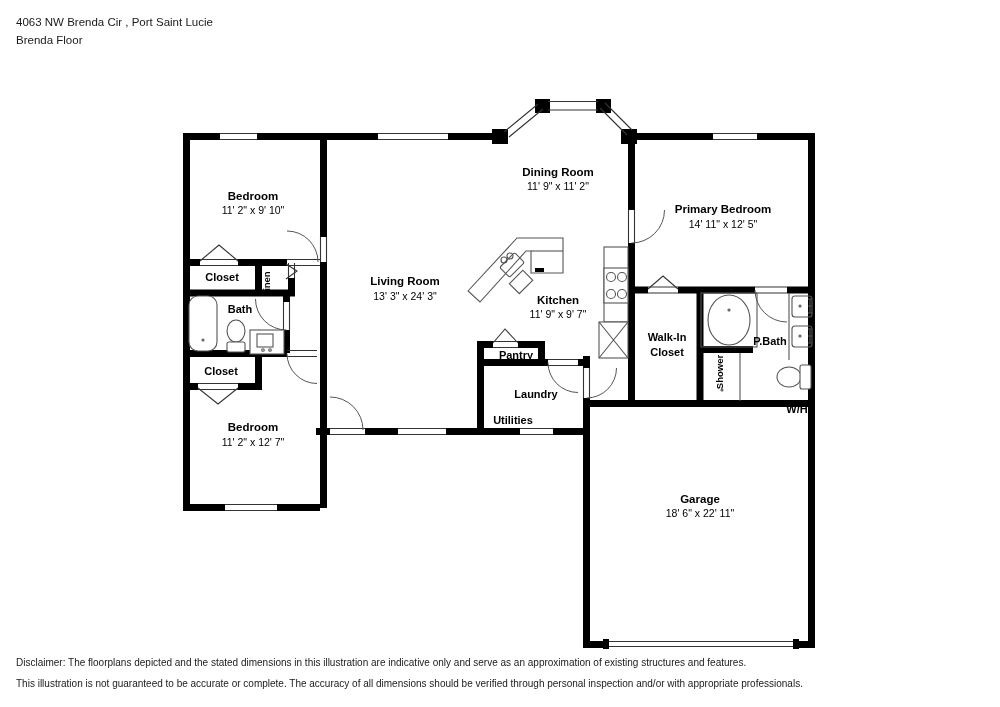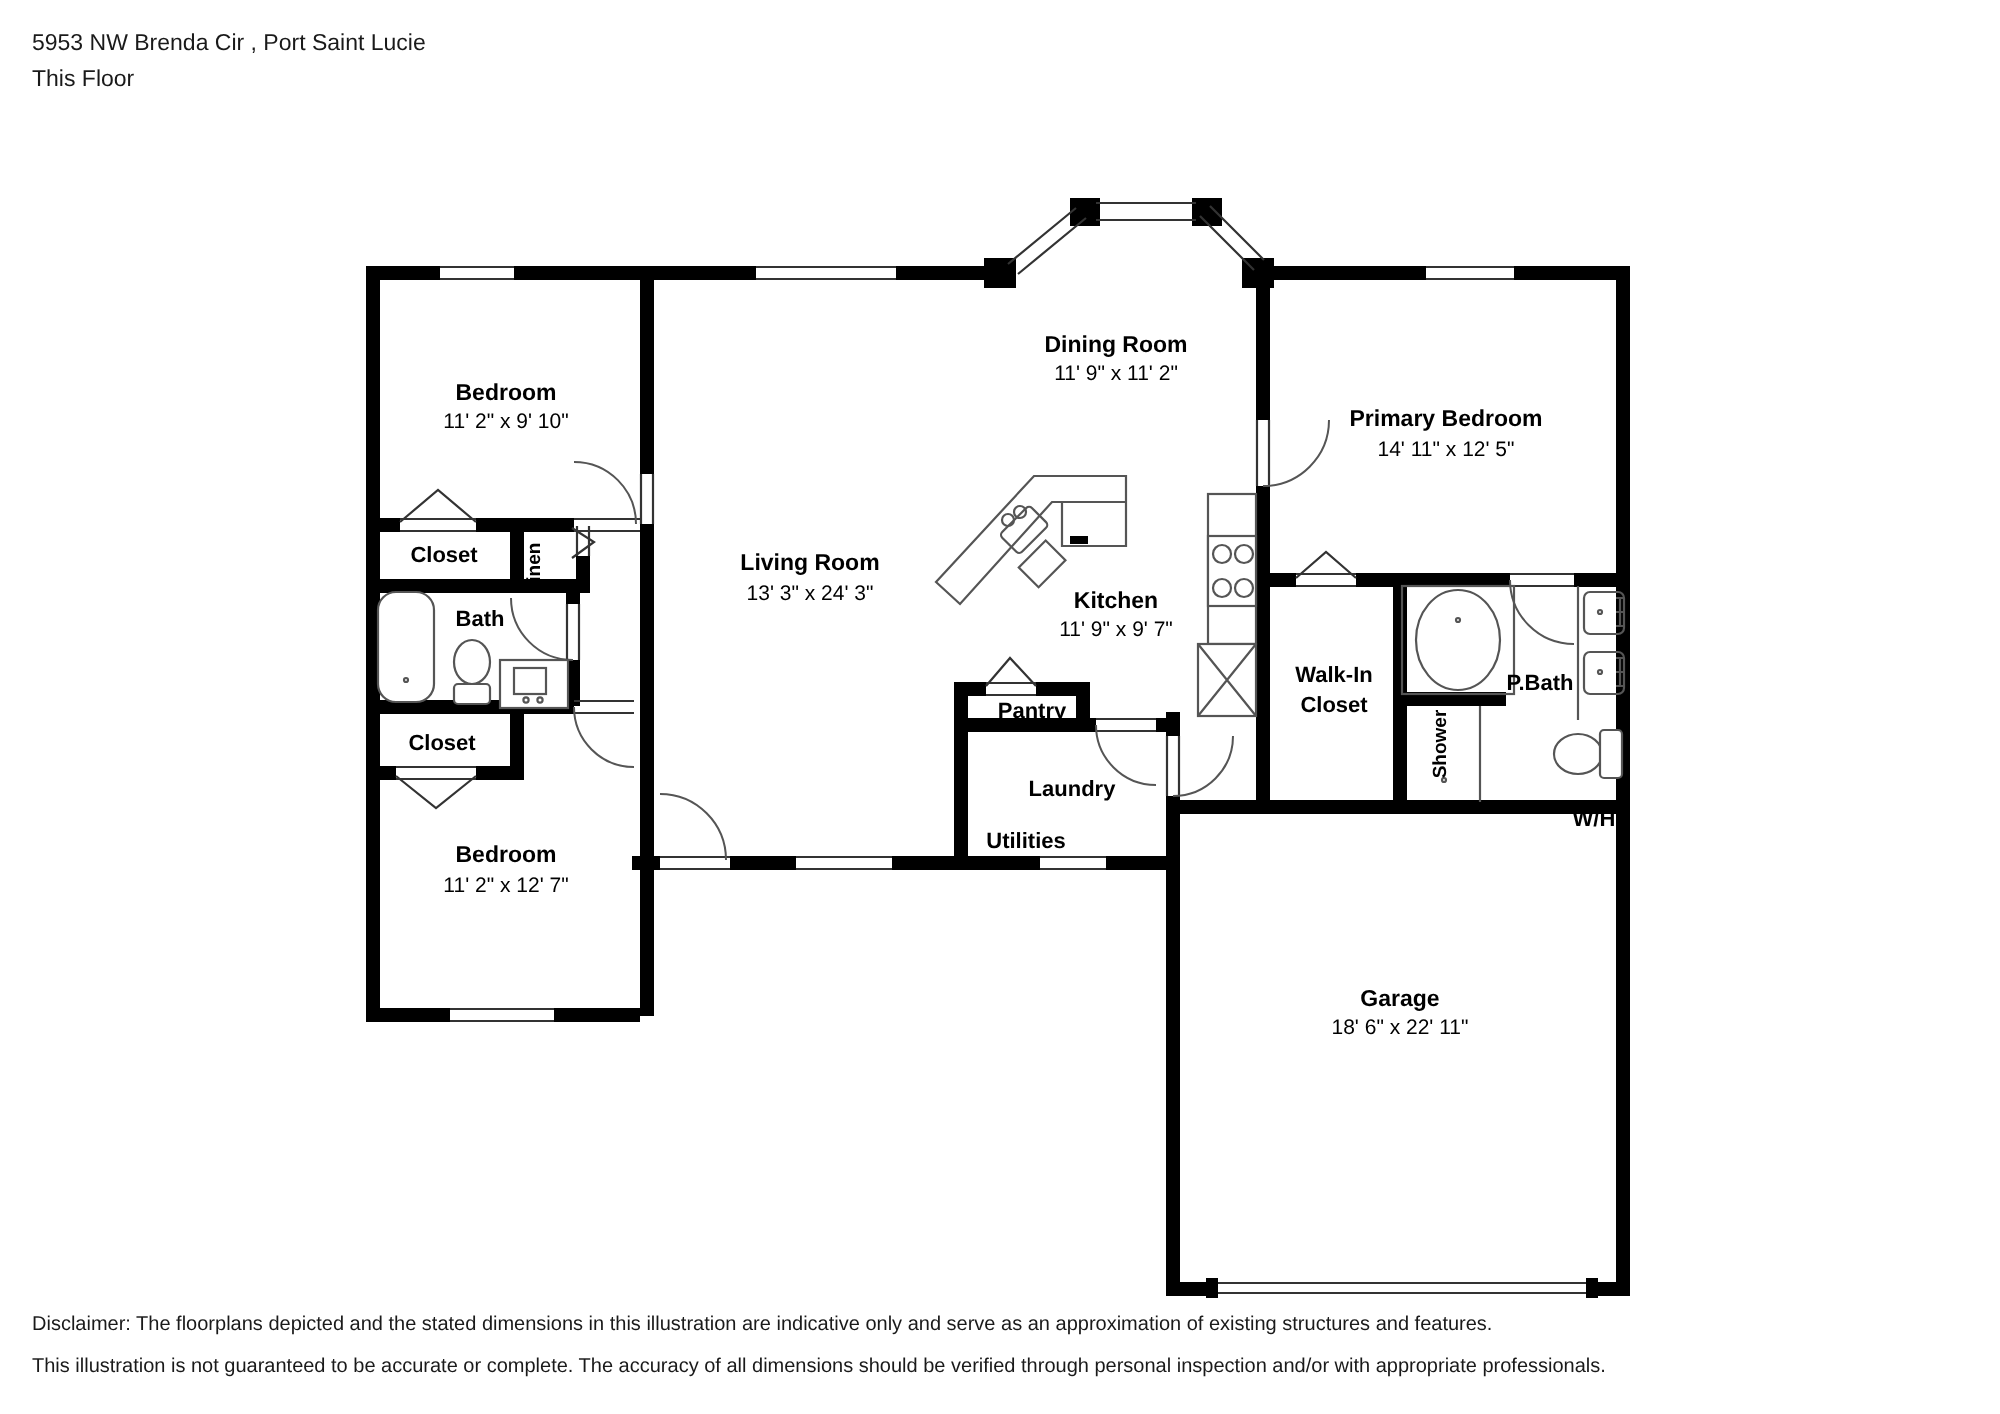--- a/index.html
+++ b/index.html
@@ -19,22 +19,22 @@
   .rdims{font-size:10.5px;text-anchor:middle;}
   .sml{font-size:11px;font-weight:bold;text-anchor:middle;}
   .tiny{font-size:9.5px;font-weight:bold;text-anchor:middle;}
 </style>
 </head>
 <body>
 
 <div class="page">
 
   <div class="hdr">
-    <div>5953 NW Brenda Cir , Port Saint Lucie</div>
-    <div>This Floor</div>
+    <div>4063 NW Brenda Cir , Port Saint Lucie</div>
+    <div>Brenda Floor</div>
   </div>
 
   <svg width="1000" height="707" viewBox="0 0 1000 707">
 
     <g>
       <path class="wall" d="M183,136.5 H220 M257,136.5 H378 M448,136.5 H499"></path>
       <path class="wall" d="M630,136.5 H713 M757,136.5 H815"></path>
       <path class="wall" d="M186.5,133 V511"></path>
       <path class="wall" d="M183,507.5 H225 M277,507.5 H320"></path>
       <path class="wall" d="M316,431.5 H330 M365,431.5 H398 M446,431.5 H520 M553,431.5 H590"></path>

